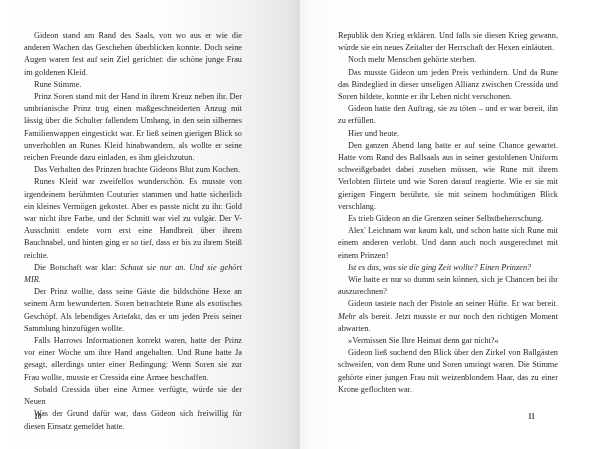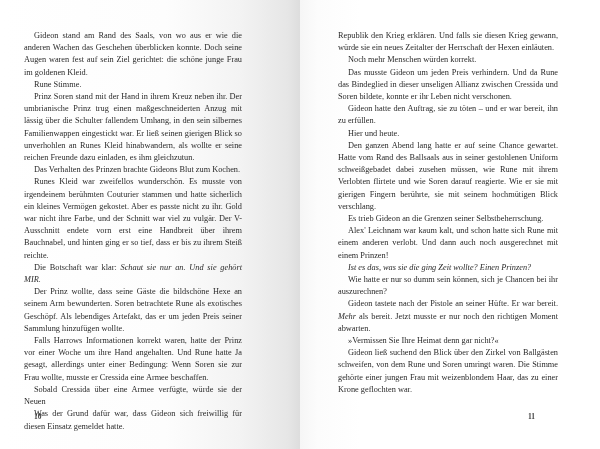--- a/index.html
+++ b/index.html
@@ -84,21 +84,21 @@
       <p class="para">Falls Harrows Informationen korrekt waren, hatte der Prinz vor einer Woche um ihre Hand angehalten. Und Rune hatte Ja gesagt, allerdings unter einer Bedingung: Wenn Soren sie zur Frau wollte, musste er Cressida eine Armee beschaffen.</p>
       <p class="para">Sobald Cressida über eine Armee verfügte, würde sie der Neuen</p>
       <p class="para">Was der Grund dafür war, dass Gideon sich freiwillig für diesen Einsatz gemeldet hatte.</p>
     </div>
     <div class="page-number">10</div>
   </div>
 
   <div class="page page-right">
     <div class="text-block">
       <p class="para noindent">Republik den Krieg erklären. Und falls sie diesen Krieg gewann, würde sie ein neues Zeitalter der Herrschaft der Hexen einläuten.</p>
-      <p class="para">Noch mehr Menschen würden korrekt.</p>
+      <p class="para">Noch mehr Menschen gehörte sterben.</p>
       <p class="para">Das musste Gideon um jeden Preis verhindern. Und da Rune das Bindeglied in dieser unseligen Allianz zwischen Cressida und Soren bildete, konnte er ihr Leben nicht verschonen.</p>
       <p class="para">Gideon hatte den Auftrag, sie zu töten – und er war bereit, ihn zu erfüllen.</p>
       <p class="para">Hier und heute.</p>
       <p class="para">Den ganzen Abend lang hatte er auf seine Chance gewartet. Hatte vom Rand des Ballsaals aus in seiner gestohlenen Uniform schweißgebadet dabei zusehen müssen, wie Rune mit ihrem Verlobten flirtete und wie Soren darauf reagierte. Wie er sie mit gierigen Fingern berührte, sie mit seinem hochmütigen Blick verschlang.</p>
       <p class="para">Es trieb Gideon an die Grenzen seiner Selbstbeherrschung.</p>
       <p class="para">Alex' Leichnam war kaum kalt, und schon hatte sich Rune mit einem anderen verlobt. Und dann auch noch ausgerechnet mit einem Prinzen!</p>
       <p class="para"><span class="em">Ist es das, was sie die ging Zeit wollte? Einen Prinzen?</span></p>
       <p class="para">Wie hatte er nur so dumm sein können, sich je Chancen bei ihr auszurechnen?</p>
       <p class="para"><span>Gideon tastete nach der Pistole an seiner Hüfte. Er war bereit. </span><span class="em">Mehr</span><span> als bereit. Jetzt musste er nur noch den richtigen Moment abwarten.</span></p>
       <p class="para">»Vermissen Sie Ihre Heimat denn gar nicht?«</p>

